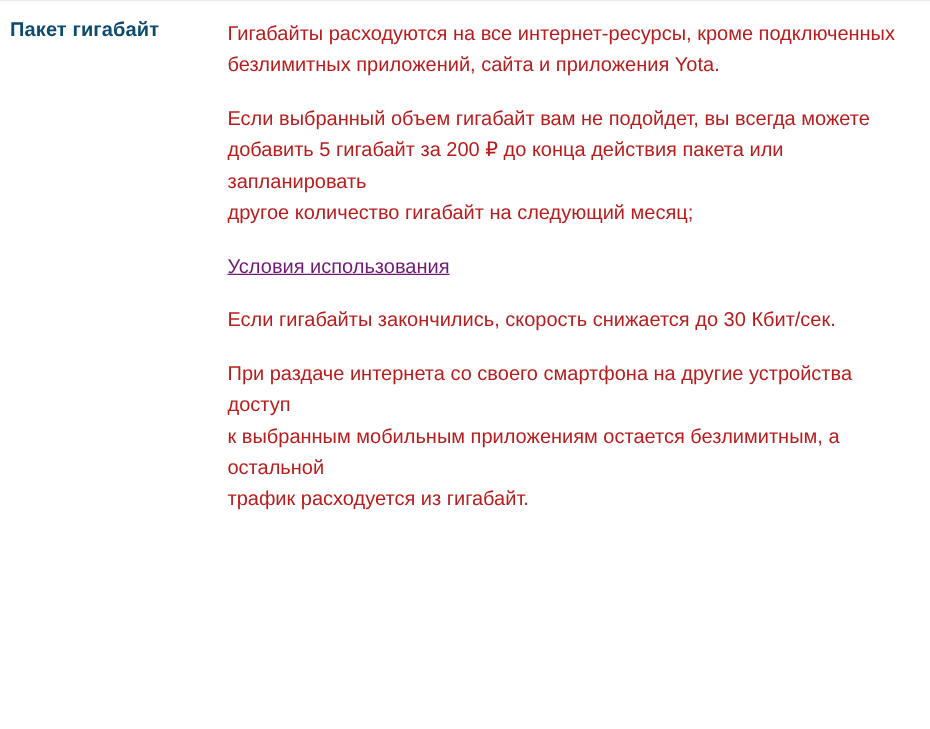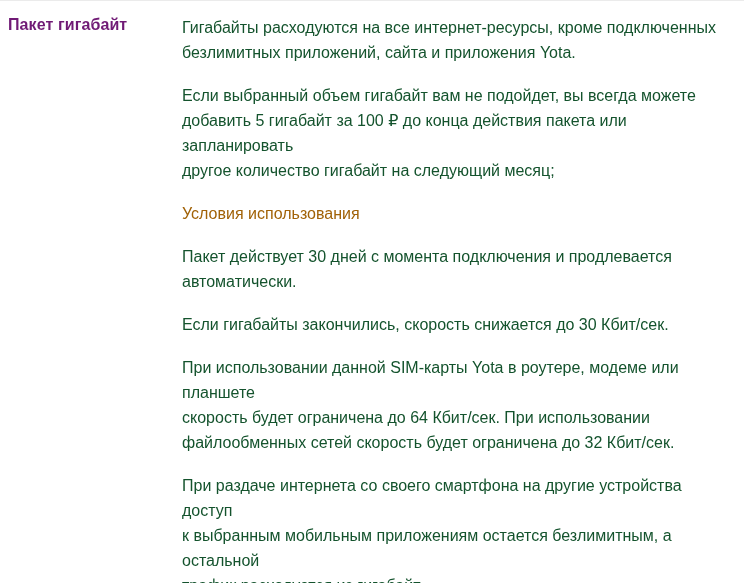--- a/index.html
+++ b/index.html
@@ -22,56 +22,52 @@
     width: 744px;
   }
   .label-col {
     width: 174px;
     flex-shrink: 0;
   }
   .label-col .row-label {
     font-size: 16px;
     line-height: 22px;
     font-weight: bold;
-    color: #701a75;
+    color: #0c4a6e;
     letter-spacing: 0.1px;
   }
   .content-col {
     flex: 1 1 auto;
     min-width: 0;
     padding-top: 1px;
   }
   .content-col p {
     margin: 0 0 18px 0;
     font-size: 16px;
     line-height: 25px;
-    color: #14532d;
+    color: #b91c1c;
     white-space: pre-line;
   }
   .content-col p.terms-heading {
-    color: #a16207;
+    color: #701a75;
+    text-decoration: underline;
   }
 </style>
 </head>
 <body>
 
 <div class="section-row">
   <div class="label-col">
     <div class="row-label">Пакет гигабайт</div>
   </div>
   <div class="content-col">
     <p>Гигабайты расходуются на все интернет-ресурсы, кроме подключенных
 безлимитных приложений, сайта и приложения Yota.</p>
     <p>Если выбранный объем гигабайт вам не подойдет, вы всегда можете
-добавить 5 гигабайт за 100 ₽ до конца действия пакета или запланировать
+добавить 5 гигабайт за 200 ₽ до конца действия пакета или запланировать
 другое количество гигабайт на следующий месяц;</p>
     <p class="terms-heading">Условия использования</p>
-    <p>Пакет действует 30 дней с момента подключения и продлевается
-автоматически.</p>
     <p>Если гигабайты закончились, скорость снижается до 30 Кбит/сек.</p>
-    <p>При использовании данной SIM-карты Yota в роутере, модеме или планшете
-скорость будет ограничена до 64 Кбит/сек. При использовании
-файлообменных сетей скорость будет ограничена до 32 Кбит/сек.</p>
     <p>При раздаче интернета со своего смартфона на другие устройства доступ
 к выбранным мобильным приложениям остается безлимитным, а остальной
 трафик расходуется из гигабайт.</p>
   </div>
 </div>
 
 </body></html>

